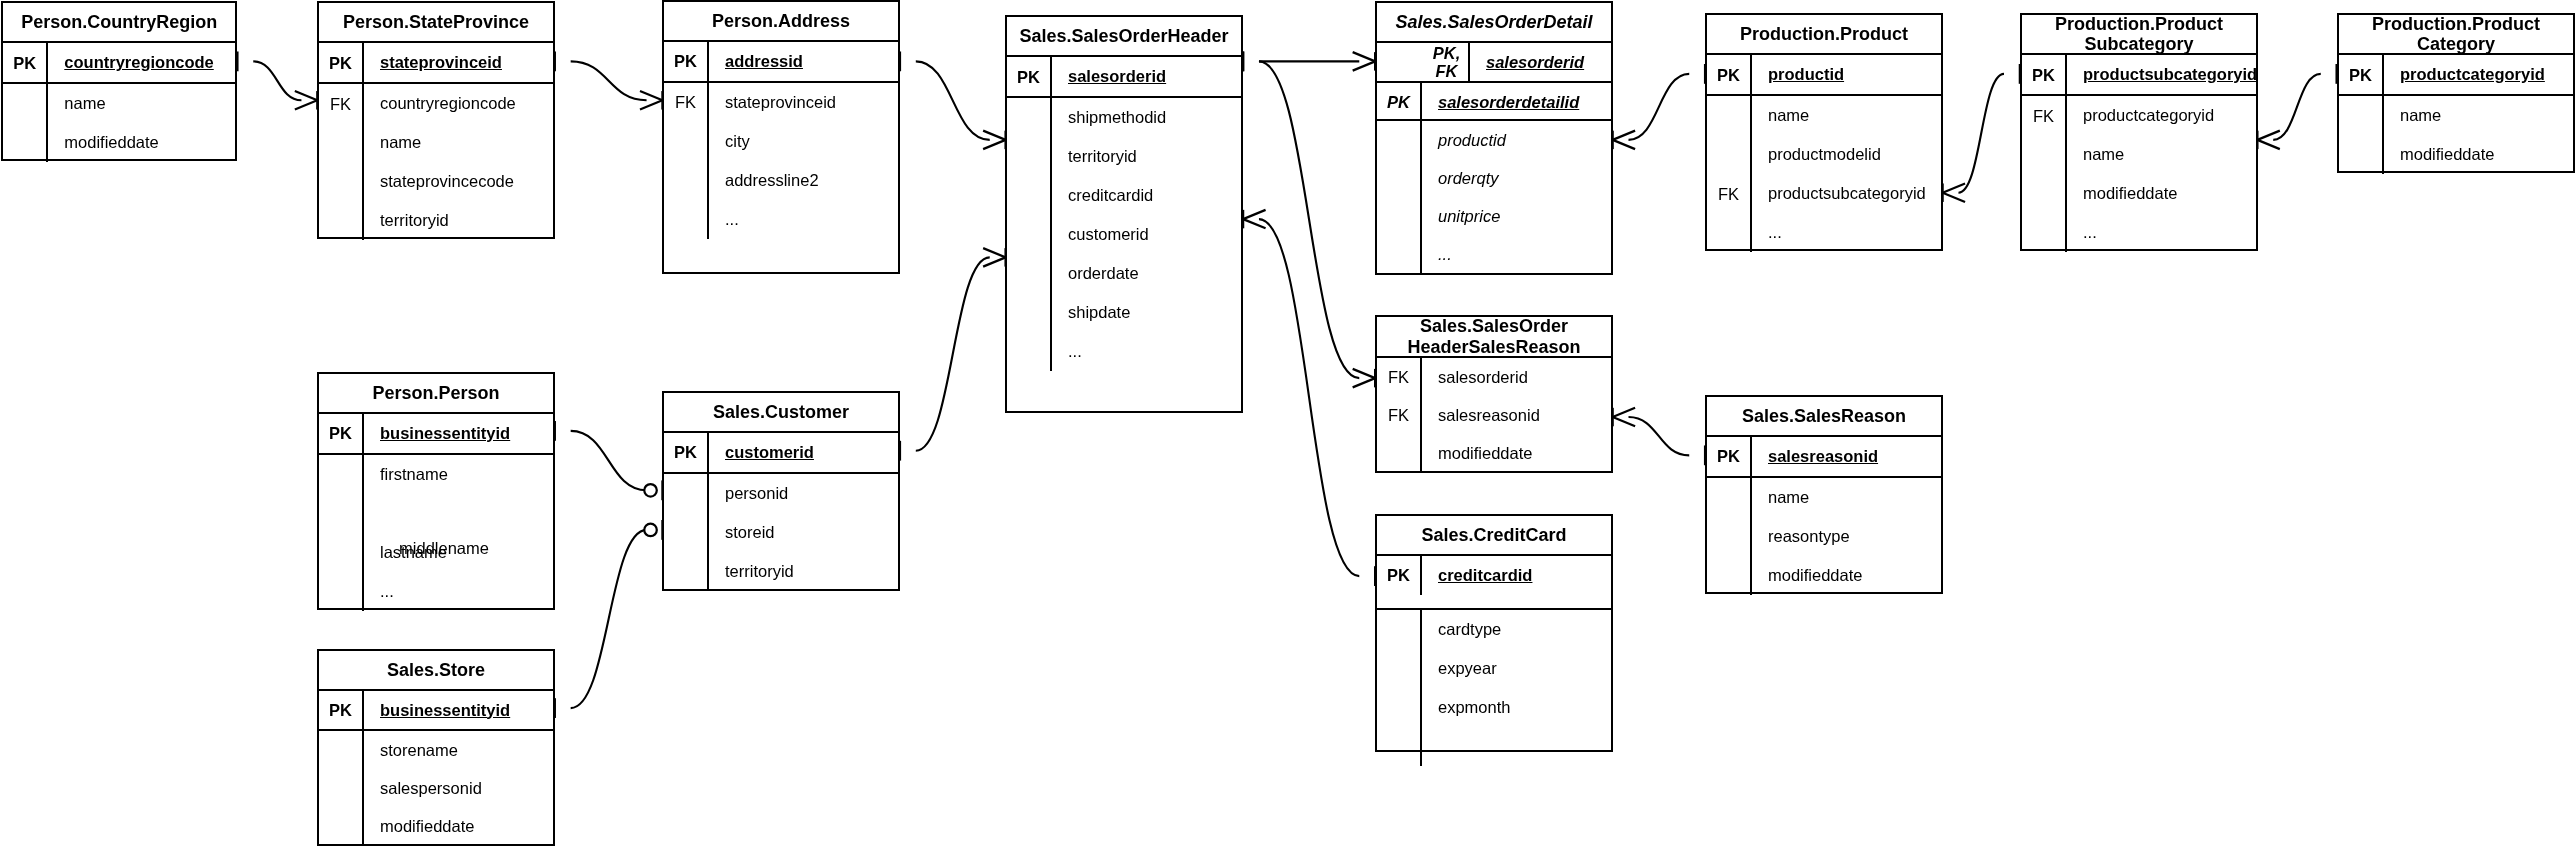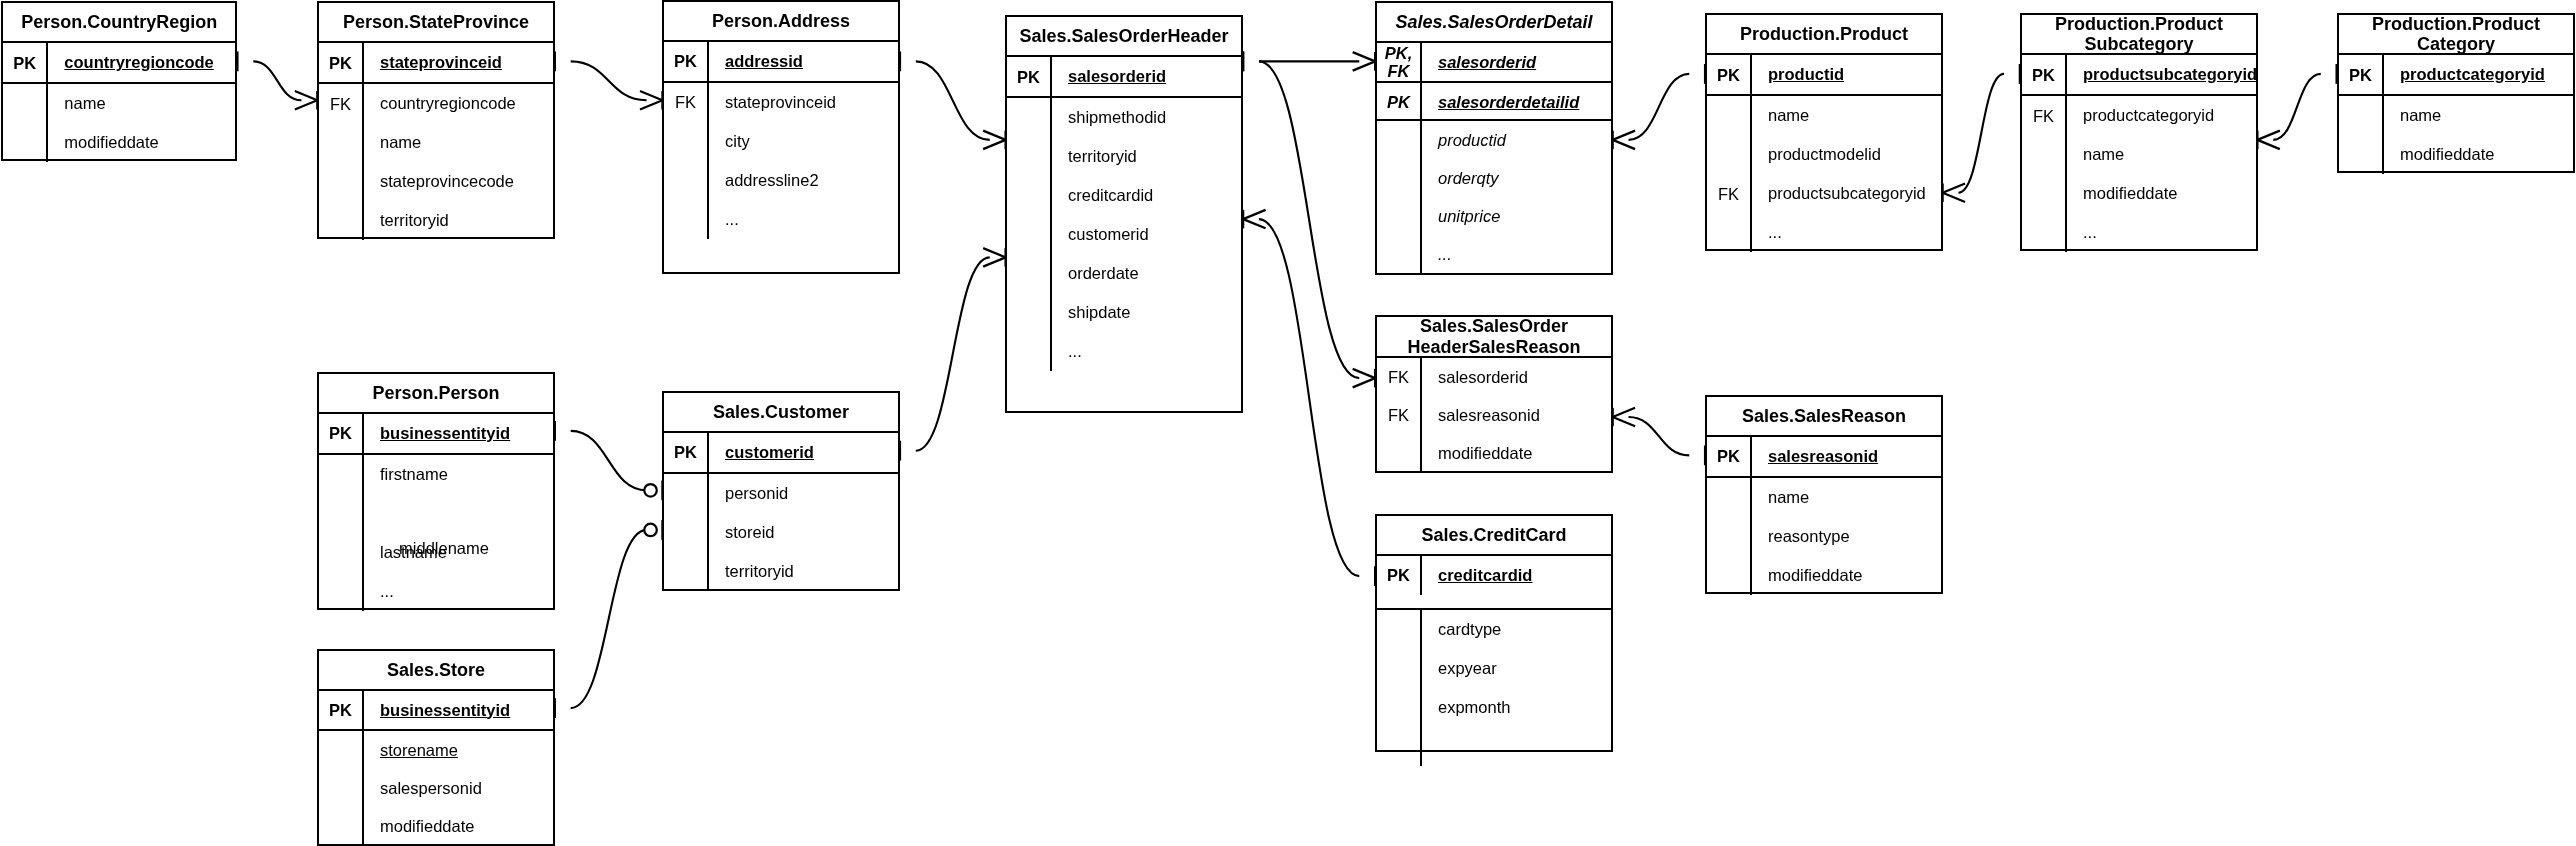--- a/index.html
+++ b/index.html
@@ -292,21 +292,21 @@
             <div class="name-cell">shipdate</div>
           </div>
           <div class="attr-row" style="height: 39px;">
             <div class="key-cell"></div>
             <div class="name-cell">...</div>
           </div>
         </div>
       </div>
       <div class="entity" style="left: 1375px; top: 1.3px; width: 238px; height: 274px; font-style: italic;">
         <div class="entity-title" style="height: 40px;">Sales.SalesOrderDetail</div>
-        <div class="section" style="height: 38px;">
+        <div class="section" style="height: 38px; margin-left: 48px;">
           <div class="attr-row" style="height: 38px;">
             <div class="key-cell pk">PK,
 FK</div>
             <div class="name-cell pkname">salesorderid</div>
           </div>
         </div>
         <div class="section" style="height: 38px;">
           <div class="attr-row" style="height: 38px;">
             <div class="key-cell pk">PK</div>
             <div class="name-cell pkname">salesorderdetailid</div>
@@ -456,21 +456,21 @@
       </div>
       <div class="entity" style="left: 317px; top: 649px; width: 238px; height: 197px;">
         <div class="entity-title" style="height: 40px;">Sales.Store</div>
         <div class="section" style="height: 38px;">
           <div class="attr-row" style="height: 38px;">
             <div class="key-cell pk">PK</div>
             <div class="name-cell pkname">businessentityid</div>
           </div>
         </div>
         <div class="section" style="height: 115px;">
-          <div class="attr-row" style="height: 38px; text-decoration: underline;">
+          <div class="attr-row" style="height: 38px;">
             <div class="key-cell"></div>
             <div class="name-cell">storename</div>
           </div>
           <div class="attr-row" style="height: 38px;">
             <div class="key-cell"></div>
             <div class="name-cell">salespersonid</div>
           </div>
           <div class="attr-row" style="height: 38px;">
             <div class="key-cell"></div>
             <div class="name-cell">modifieddate</div>

